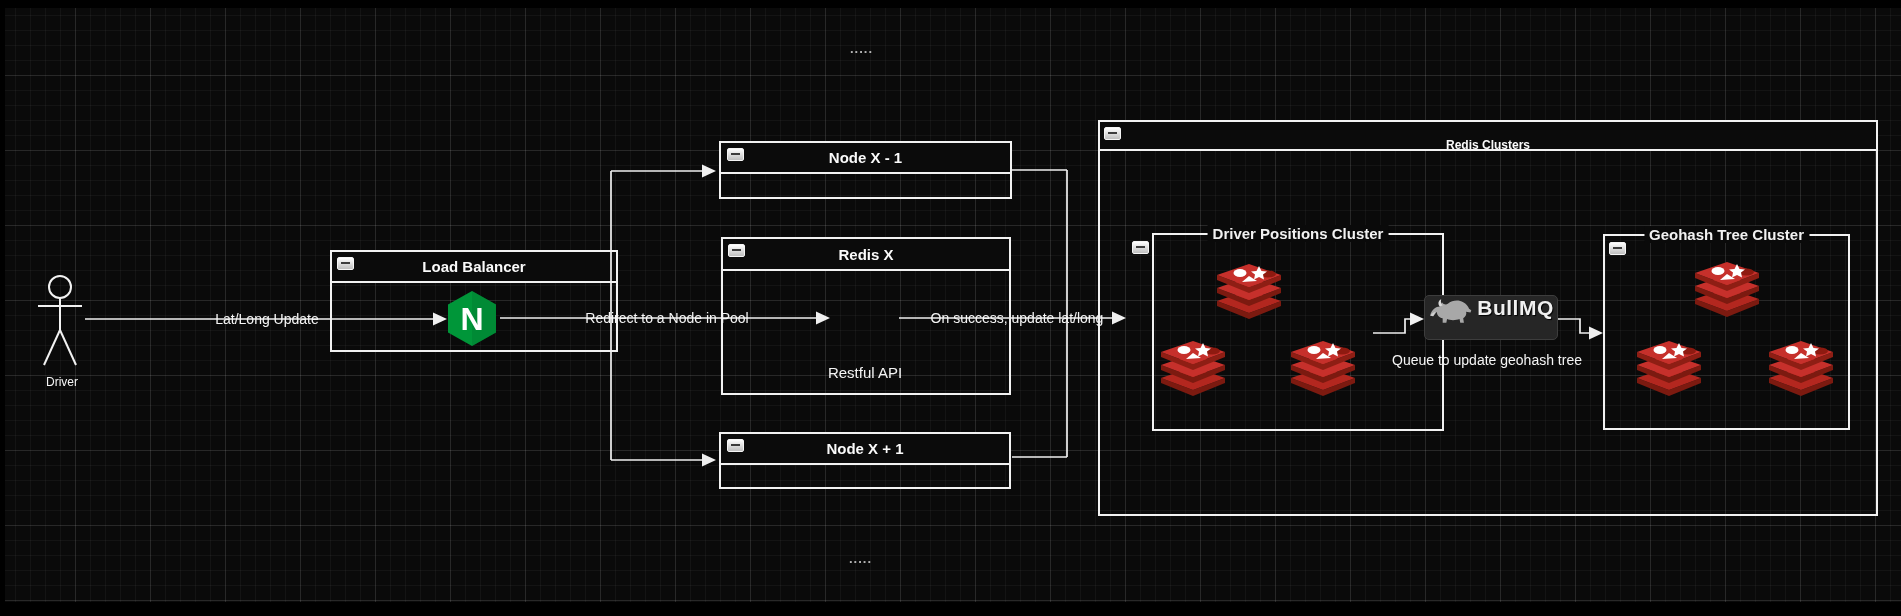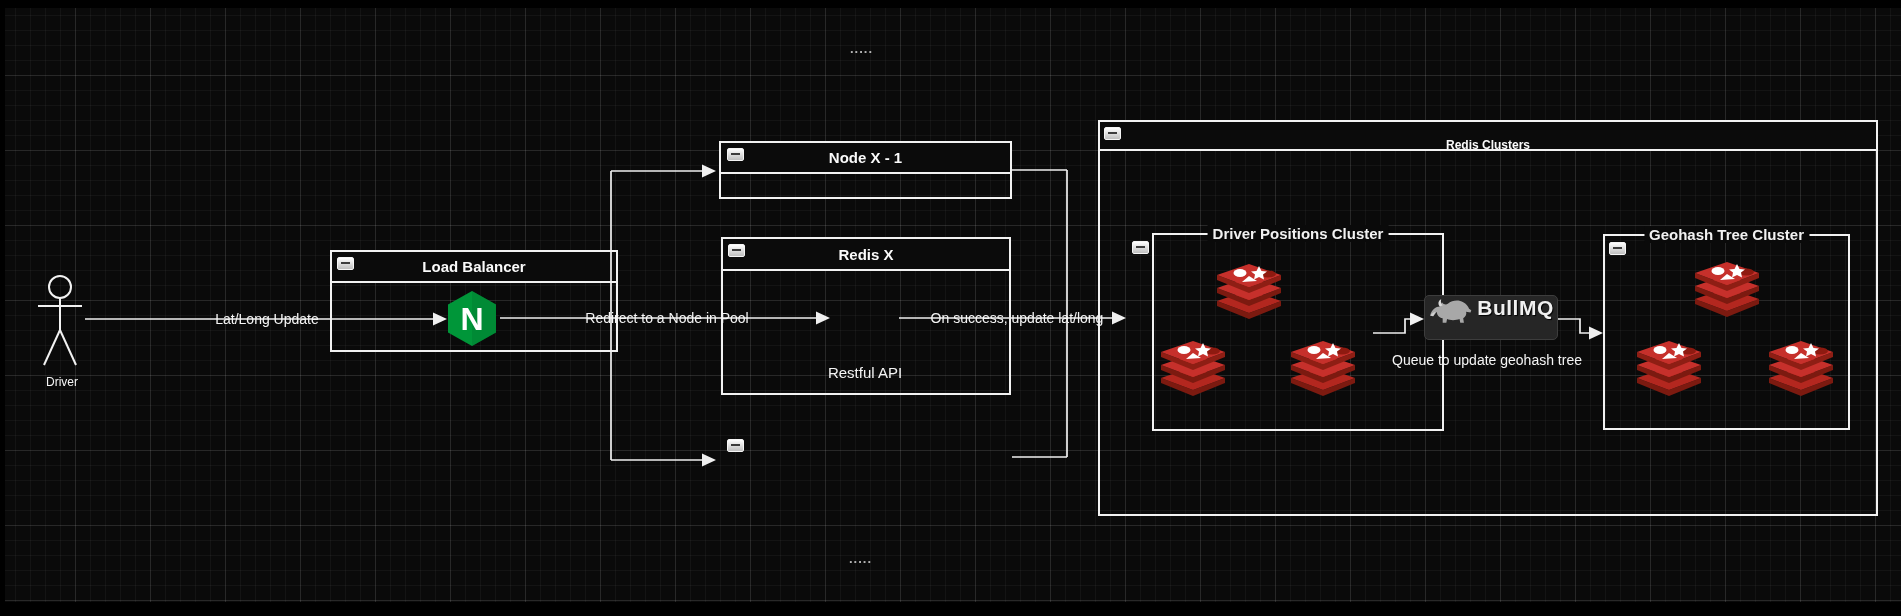--- a/index.html
+++ b/index.html
@@ -189,20 +189,25 @@
   <div class="collapse" style="left:727px;top:148px;"></div>
 
   <div class="box" style="left:721px;top:237px;width:290px;height:158px;">
     <div class="titlebar" style="height:32px;">
       <span class="boxtitle">Redis X</span>
     </div>
   </div>
   <div class="collapse" style="left:728px;top:244px;"></div>
   <div class="plain-label" style="left:790px;top:364px;width:150px;font-size:15px;">Restful API</div>
 
+  <div class="box" style="left:719px;top:432px;width:292px;height:57px;">
+    <div class="titlebar" style="height:31px;">
+      <span class="boxtitle">Node X + 1</span>
+    </div>
+  </div>
   <div class="collapse" style="left:727px;top:439px;"></div>
 
   <svg class="overlay" width="1901" height="616" viewBox="0 0 1901 616">
     <g stroke="#f0f0f0" stroke-width="1.7" fill="none">
       <path d="M85 319 H434"></path>
       <path d="M500 318 H816"></path>
       <path d="M611 171 V460 M611 171 H702 M611 460 H702"></path>
       <path d="M1012 170 H1067 M1012 457 H1067 M1067 170 V457"></path>
       <path d="M899 318 H1112"></path>
       <path d="M1373 333 H1405 V319 H1410"></path>

